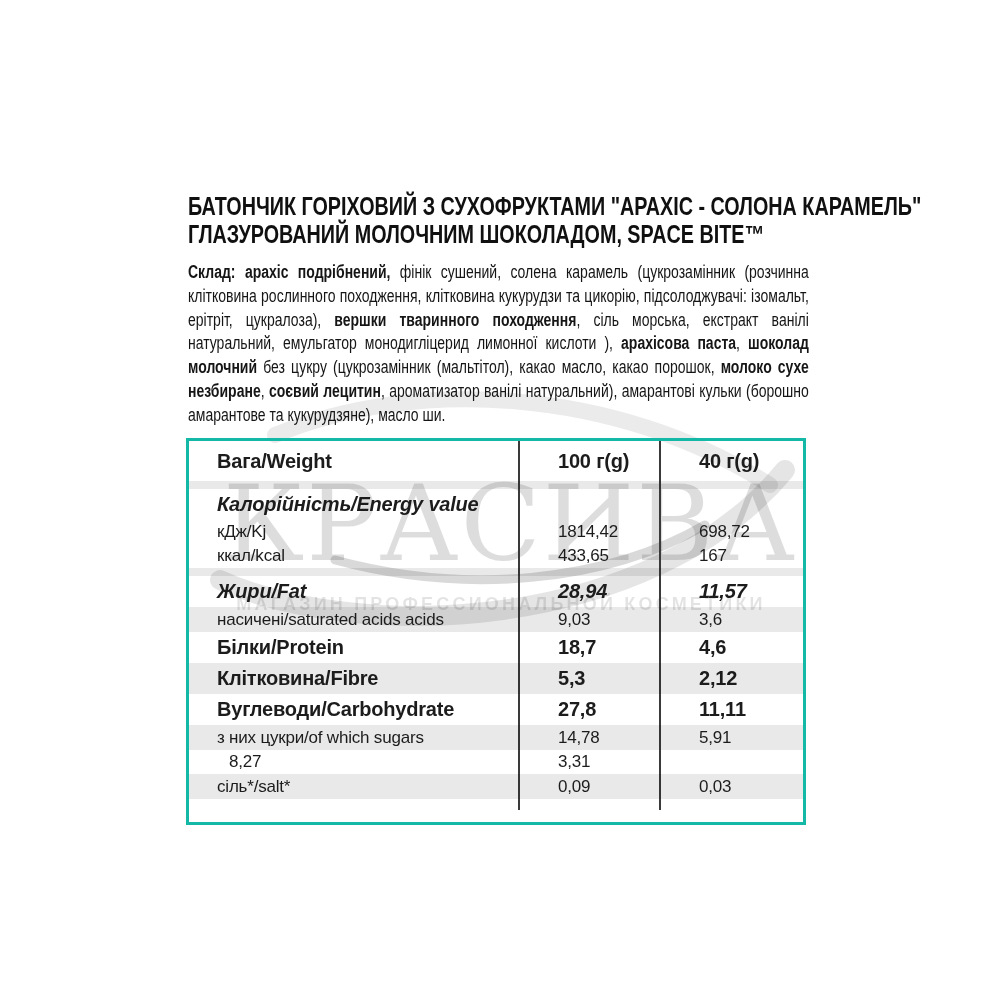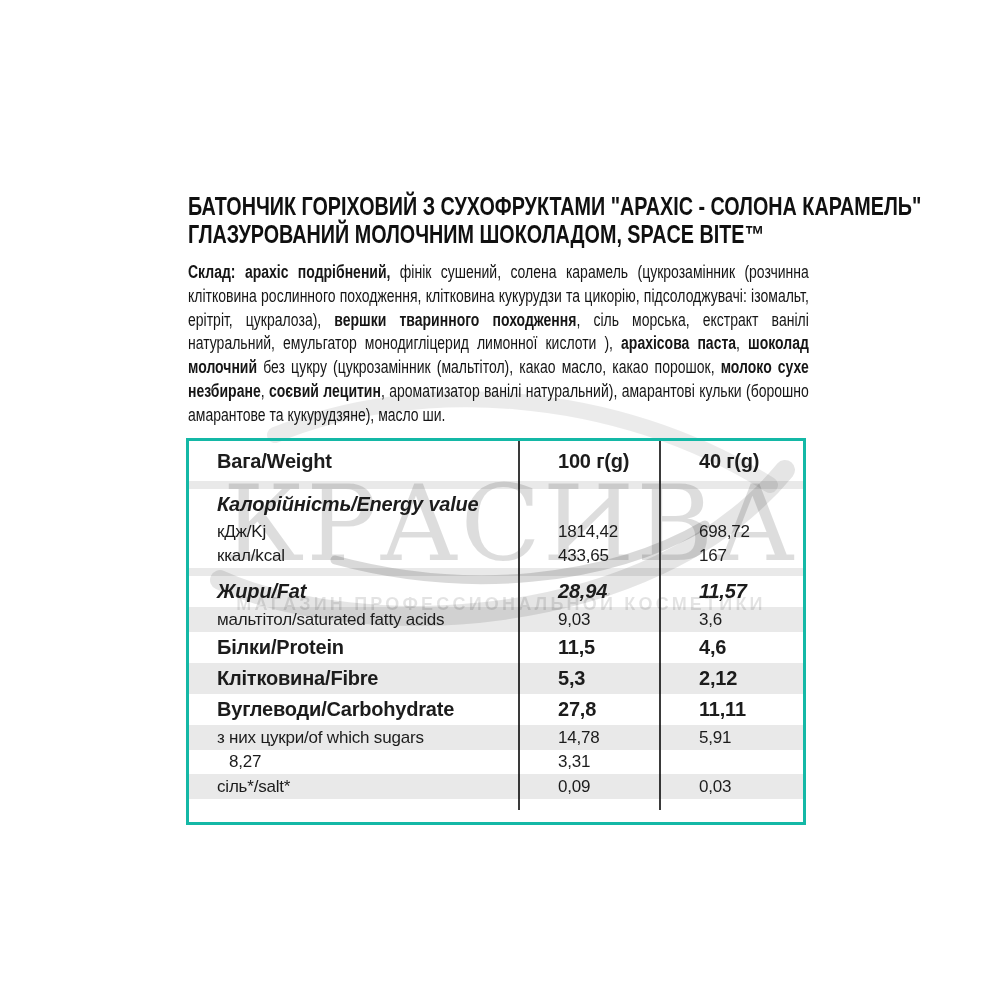--- a/index.html
+++ b/index.html
@@ -97,27 +97,27 @@
           <div class="cell label">ккал/kcal</div>
           <div class="cell v100">433,65</div>
           <div class="cell v40">167</div>
         </div>
           <div class="trow b sep">
           <div class="cell label">Жири/Fat</div>
           <div class="cell v100">28,94</div>
           <div class="cell v40">11,57</div>
         </div>
           <div class="trow shade">
-          <div class="cell label">мальтітол/saturated fatty acids</div>
+          <div class="cell label">насичені/saturated acids acids</div>
           <div class="cell v100">9,03</div>
           <div class="cell v40">3,6</div>
         </div>
           <div class="trow b">
           <div class="cell label">Білки/Protein</div>
-          <div class="cell v100">11,5</div>
+          <div class="cell v100">18,7</div>
           <div class="cell v40">4,6</div>
         </div>
           <div class="trow b shade">
           <div class="cell label">Клітковина/Fibre</div>
           <div class="cell v100">5,3</div>
           <div class="cell v40">2,12</div>
         </div>
           <div class="trow b">
           <div class="cell label">Вуглеводи/Carbohydrate</div>
           <div class="cell v100">27,8</div>

